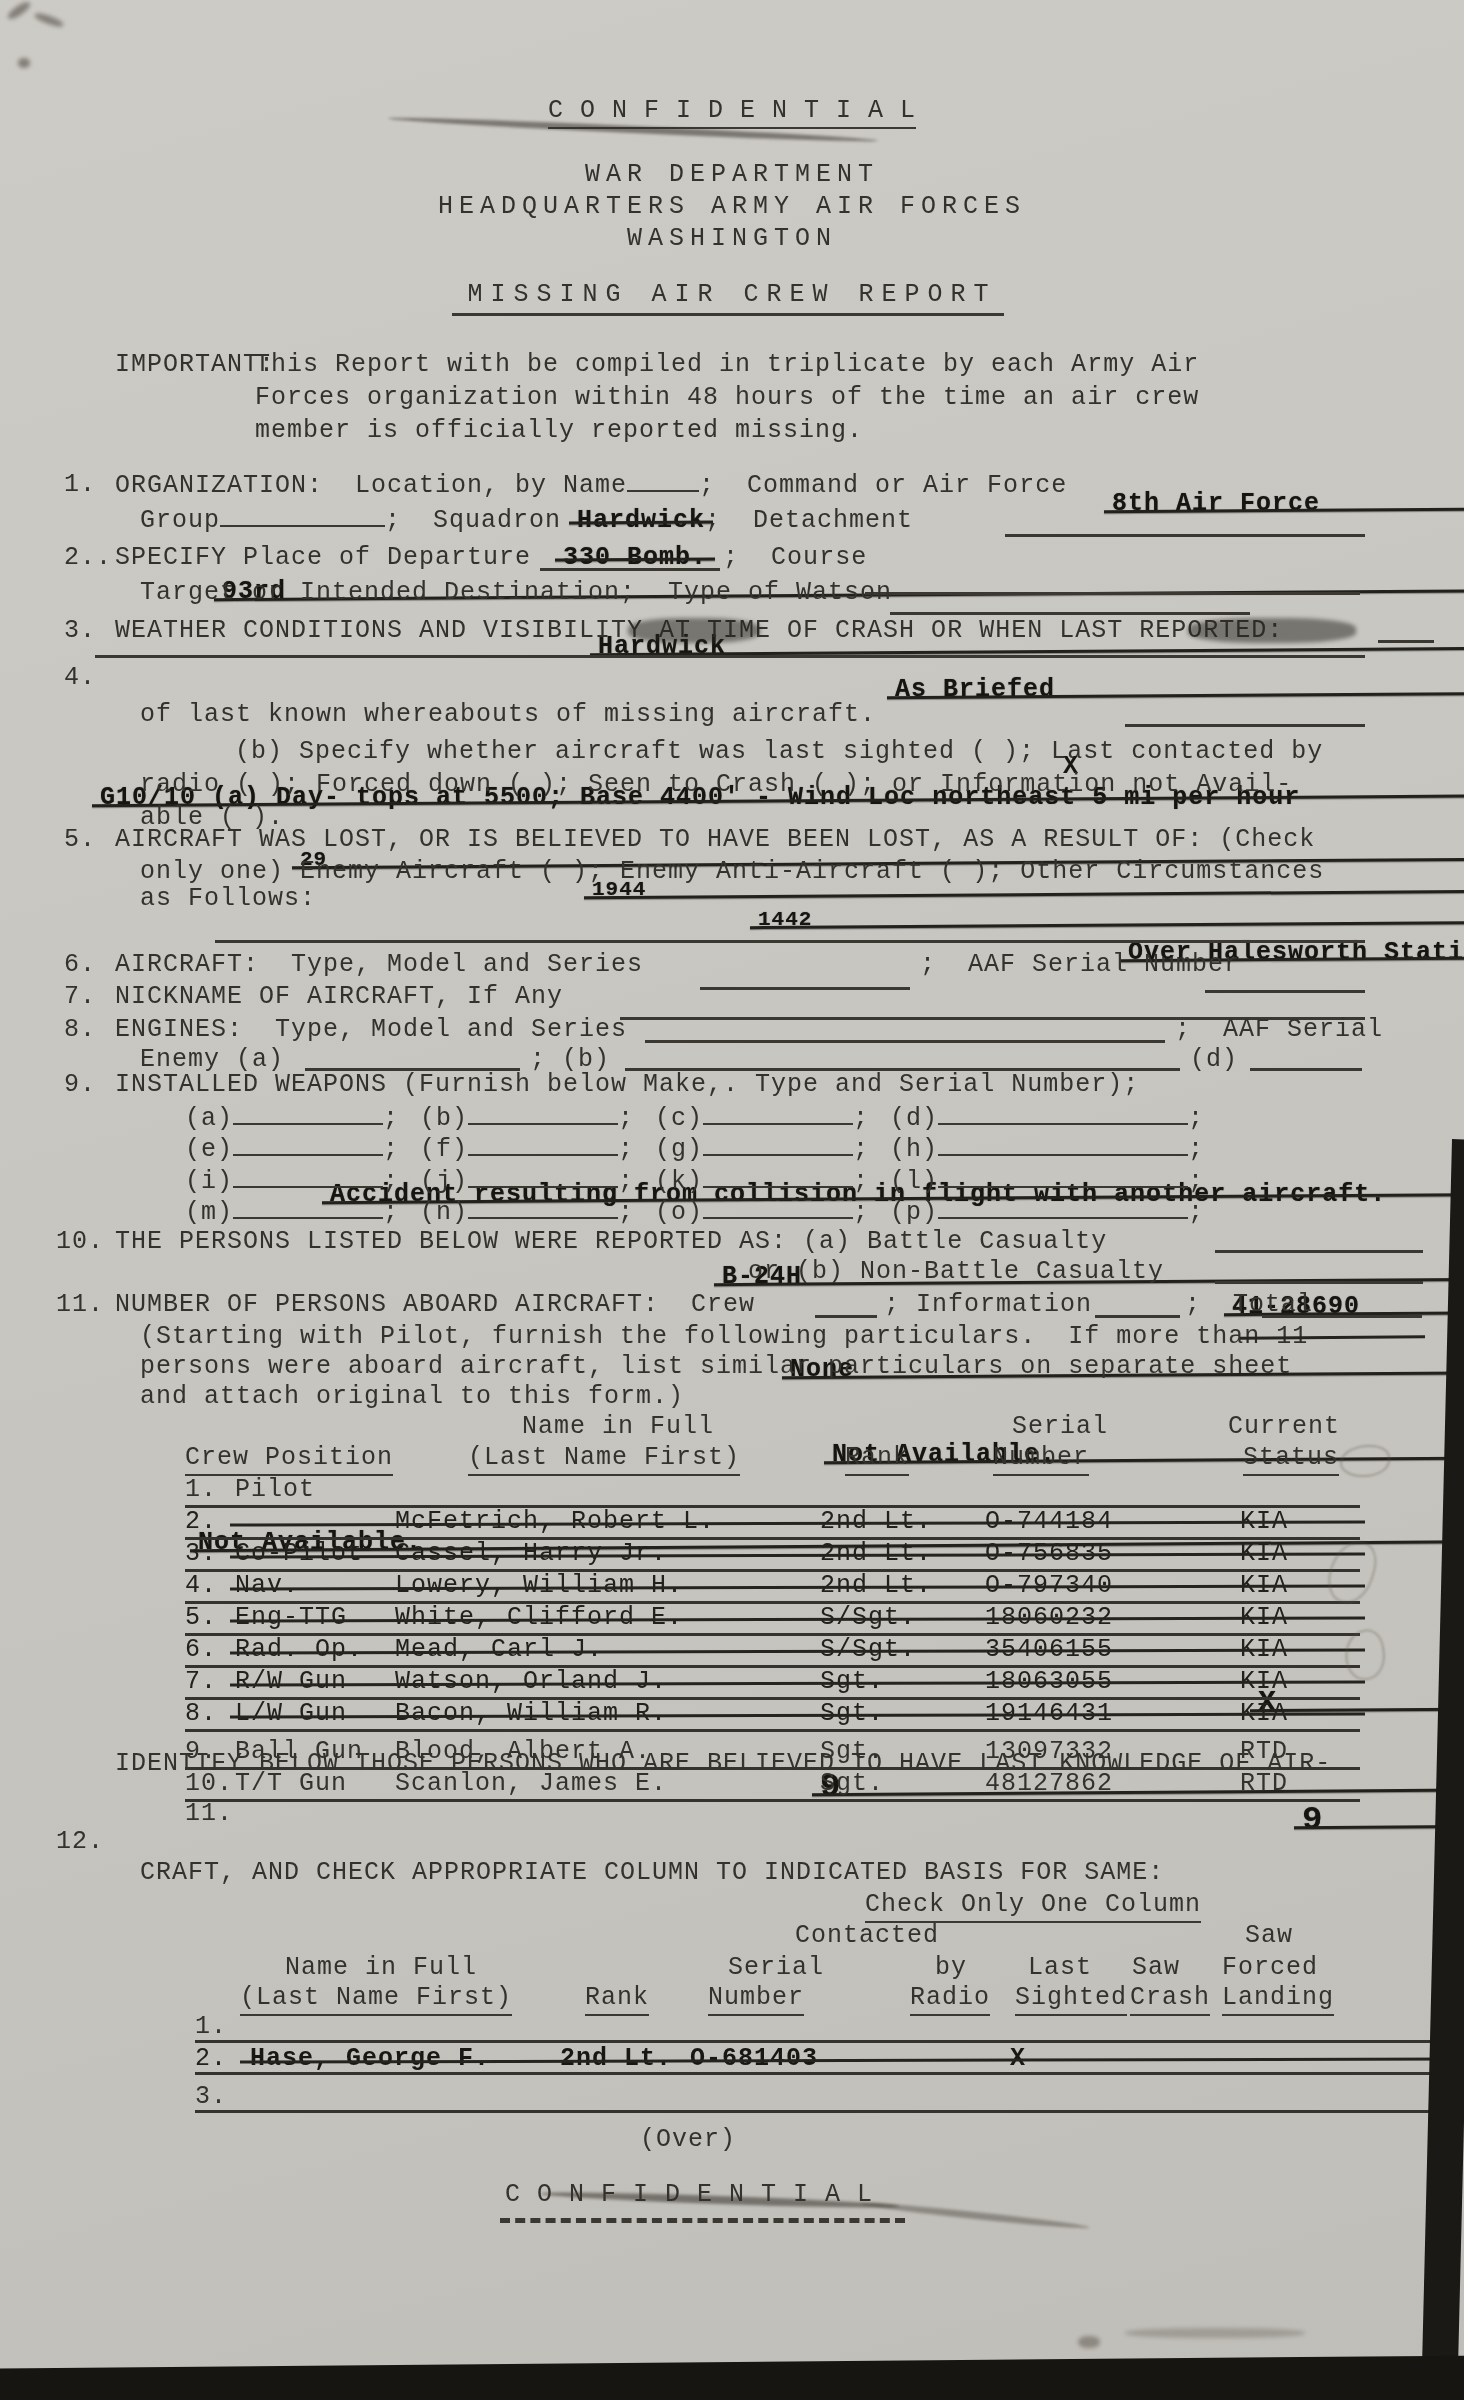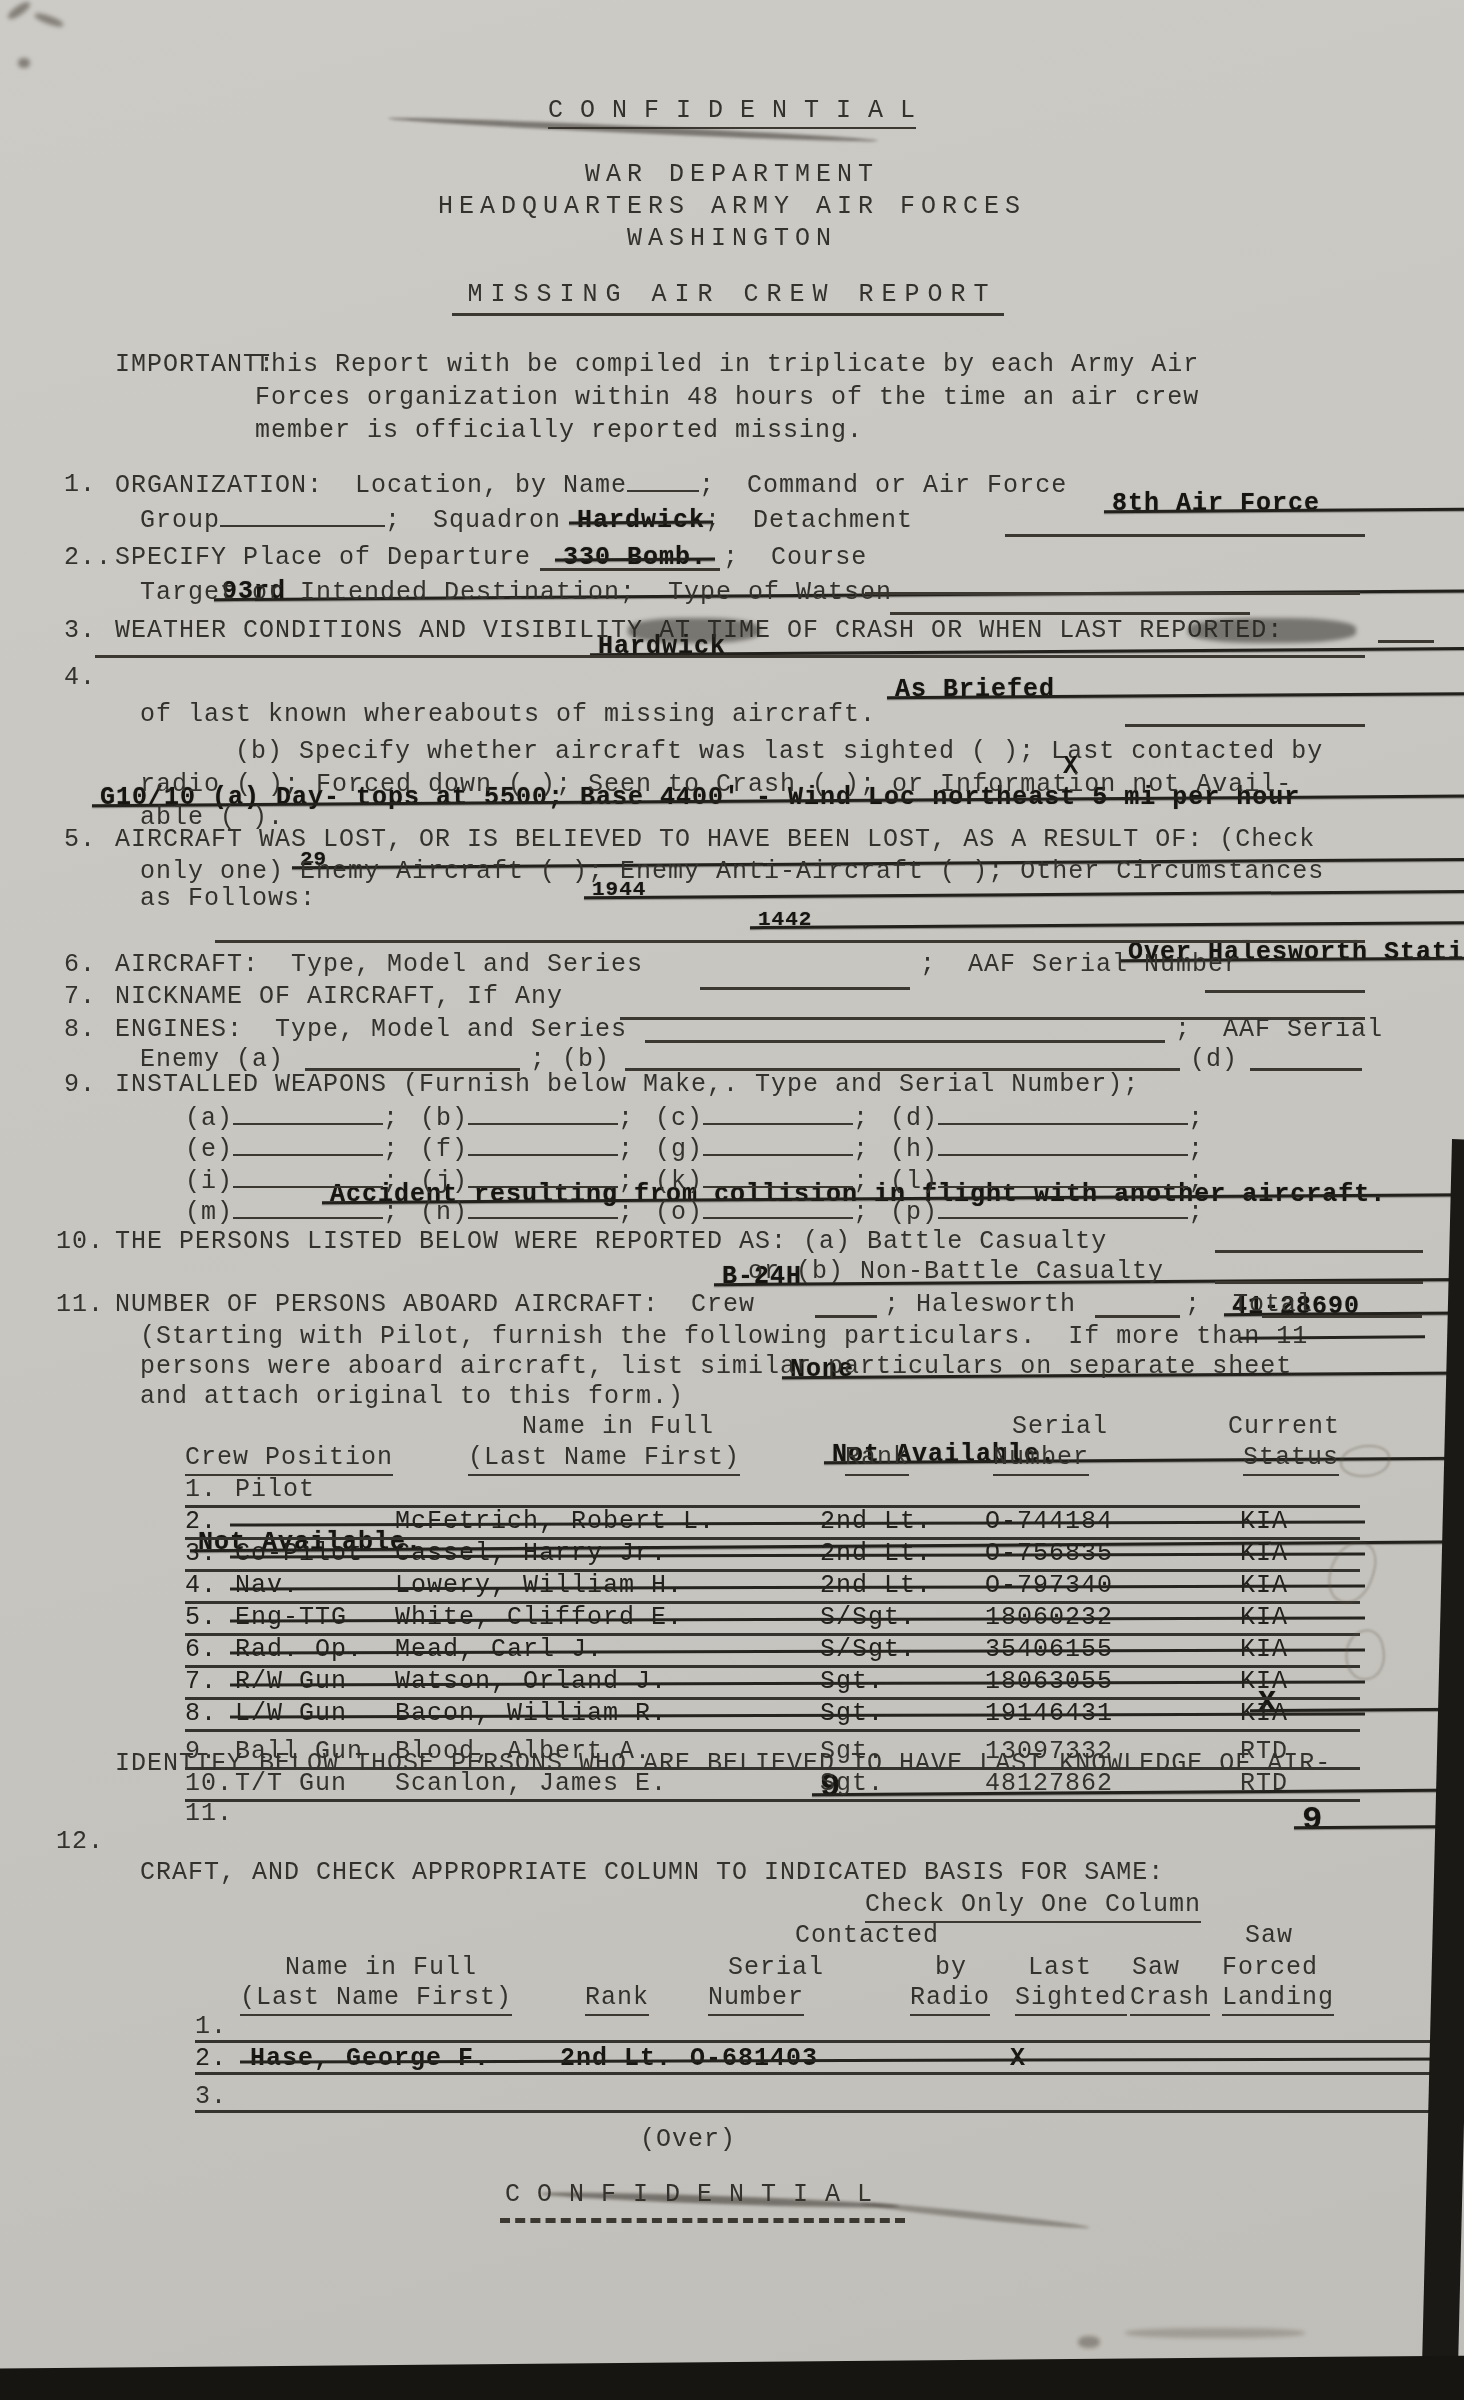--- a/index.html
+++ b/index.html
@@ -152,21 +152,21 @@
 <div class="ln" style="left:115px;top:1227px">THE PERSONS LISTED BELOW WERE REPORTED AS: (a) Battle Casualty</div>
 <div class="ul" style="left:1215px;top:1250px;width:208px"></div>
 <div class="ln" style="left:748px;top:1257px">or (b) Non-Battle Casualty</div>
 <div class="ln tk" style="left:1258px;top:1238px;font-size:30px">X</div>
 <div class="ul" style="left:1215px;top:1281px;width:208px"></div>
 
 <div class="ln" style="left:56px;top:1290px">11.</div>
 <div class="ln" style="left:115px;top:1290px">NUMBER OF PERSONS ABOARD AIRCRAFT:  Crew</div>
 <div class="ln tk digit" style="left:820px;top:1292px">9</div>
 <div class="ul" style="left:815px;top:1315px;width:62px"></div>
-<div class="ln" style="left:884px;top:1290px">; Halesworth</div>
+<div class="ln" style="left:884px;top:1290px">; Information</div>
 <div class="ul" style="left:1095px;top:1315px;width:85px"></div>
 <div class="ln" style="left:1185px;top:1290px">;  Total</div>
 <div class="ln tk digit" style="left:1302px;top:1295px">9</div>
 <div class="ul" style="left:1262px;top:1315px;width:160px"></div>
 <div class="ln" style="left:140px;top:1322px">(Starting with Pilot, furnish the following particulars.  If more than 11</div>
 <div class="thin-strike" style="left:1240px;top:1336px;width:185px;transform:rotate(-.5deg)"></div>
 <div class="ln" style="left:140px;top:1352px">persons were aboard aircraft, list similar particulars on separate sheet</div>
 <div class="ln" style="left:140px;top:1382px">and attach original to this form.)</div>
 
 <div class="ln" style="left:522px;top:1412px">Name in Full</div>

